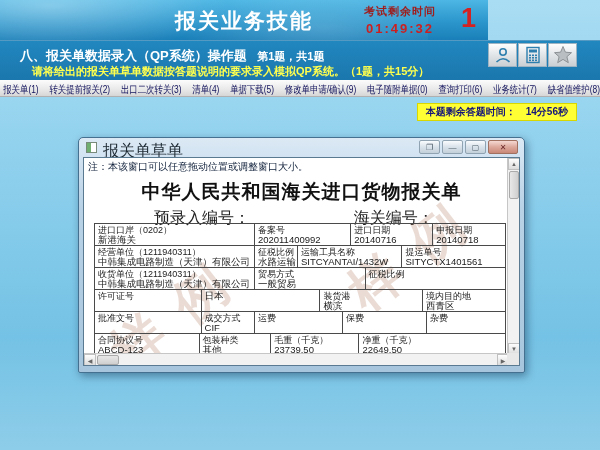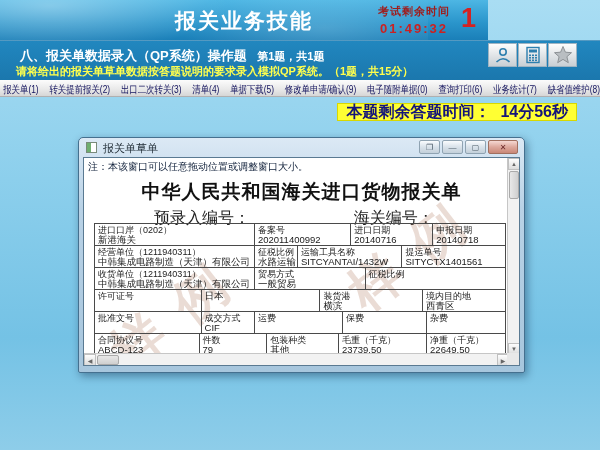--- a/index.html
+++ b/index.html
@@ -10,62 +10,62 @@
 
   
   .banner { position:absolute; left:0; top:0; width:488px; height:40px;
     background:linear-gradient(180deg,#4db6e4 0%,#2b96cc 55%,#1a7fb8 100%); overflow:hidden; }
   .banner::before { content:""; position:absolute; left:-40px; top:-30px; width:300px; height:90px;
     background:radial-gradient(ellipse at 30% 40%, rgba(255,255,255,0.35), rgba(255,255,255,0) 60%); }
   .banner::after { content:""; position:absolute; right:60px; top:-20px; width:260px; height:80px;
     background:radial-gradient(ellipse at 60% 60%, rgba(255,255,255,0.18), rgba(255,255,255,0) 65%); }
   .banner-title { position:absolute; left:0; top:7px; width:100%; text-align:center;
     font-size:21px; font-weight:bold; color:#ffffff; letter-spacing:2px; z-index:2; }
-  .timer-box { position:absolute; right:38px; top:4px; text-align:center; z-index:2; }
+  .timer-box { position:absolute; right:52px; top:4px; text-align:center; z-index:2; }
   .timer-label { font-size:11px; font-weight:bold; color:#9e1d1d; letter-spacing:1px; }
   .timer-value { font-size:13px; font-weight:bold; color:#cc2020; letter-spacing:2px; margin-top:2px; }
   .page-number { position:absolute; right:12px; top:3px; font-size:27px; font-weight:bold; color:#d42222; z-index:2; }
 
   
   .taskbar { position:absolute; left:0; top:40px; width:600px; height:40px;
     background:linear-gradient(180deg,#2187bf 0%,#1b77ad 100%);
     border-top:1px solid rgba(255,255,255,0.25); }
   .q-line1 { position:absolute; left:20px; top:5px; white-space:nowrap; }
   .q-title { font-size:13px; font-weight:bold; color:#ffffff; }
   .q-progress { font-size:11px; font-weight:bold; color:#ffffff; margin-left:6px; }
-  .q-line2 { position:absolute; left:16px; top:23px; font-size:11px; font-weight:bold; color:#ffff4d; white-space:nowrap; }
+  .q-line2 { position:absolute; left:32px; top:23px; font-size:11px; font-weight:bold; color:#ffff4d; white-space:nowrap; }
   .icon-group { position:absolute; right:23px; top:2px; display:flex; }
   .icon-btn { width:29px; height:24px; margin-left:1px; display:flex; align-items:center; justify-content:center;
     background:linear-gradient(180deg,#fdfdfd 0%,#dfe3e6 55%,#c9cfd4 100%);
     border:1px solid #9fb4c2; cursor:pointer; }
 
   
   .menubar { position:absolute; left:0; top:80px; width:600px; height:17px;
     background:linear-gradient(180deg,#fcfcfc 0%,#e8e8e8 60%,#d6d6d6 100%);
     border-bottom:1px solid #b0b0b0; overflow:hidden; }
   .menu-inner { white-space:nowrap; transform:scaleX(0.8); transform-origin:left center;
     width:125%; padding-left:4px; line-height:16px; }
   .menu-item { display:inline-block; font-size:10.5px; color:#14145e; margin-right:9px; cursor:pointer; }
 
   
   .timer-badge { position:absolute; right:23px; top:103px; height:18px; line-height:16px;
     background:#ffff33; border:1px solid #d8d800; padding:0 8px;
-    font-size:16px; font-weight:bold; color:#14147a; white-space:nowrap; }
+    font-size:10px; font-weight:bold; color:#14147a; white-space:nowrap; }
   .timer-badge .val { margin-left:10px; }
 
   
   .win { position:absolute; left:78px; top:137px; width:447px; height:236px;
     background:linear-gradient(180deg,#dce9f5 0%,#b9d2e6 30%,#a7c6dd 100%);
     border:1px solid #45708f; border-radius:5px 5px 2px 2px;
     box-shadow:2px 3px 8px rgba(0,20,50,0.4); padding:0 4px 4px 4px; }
   .win-titlebar { position:relative; height:19px; cursor:move; }
   .win-icon { position:absolute; left:3px; top:4px; width:11px; height:11px;
     background:linear-gradient(90deg,#6fae6f 0%,#6fae6f 45%,#ffffff 45%);
     border:1px solid #7a8a7a; }
-  .win-title { position:absolute; left:20px; top:3px; font-size:11px; color:#1e2a33; }
+  .win-title { position:absolute; left:20px; top:3px; font-size:16px; color:#1e2a33; }
   .win-controls { position:absolute; right:2px; top:2px; display:flex; }
   .cap-btn { width:21px; height:14px; margin-left:2px; display:flex; align-items:center; justify-content:center;
     font-size:8px; color:#4a5a66; cursor:pointer;
     background:linear-gradient(180deg,#fafcfe 0%,#d9e2ea 50%,#c3d0da 100%);
     border:1px solid #8fa3b2; border-radius:2px; }
   .cap-btn.close { width:30px; color:#6a2a2a;
     background:linear-gradient(180deg,#f5d8d2 0%,#dda89c 50%,#c98878 100%);
     border:1px solid #a07060; }
 
   .win-content { position:relative; width:437px; height:209px; background:#ffffff;
@@ -303,24 +303,20 @@
             <div class="t-label">杂费</div>
             <div class="t-value"></div>
           </div>
         </div>
 
         <div class="t-row">
           <div class="t-cell" style="width:25.5%">
             <div class="t-label">合同协议号</div>
             <div class="t-value">ABCD-123</div>
           </div>
-          <div class="t-cell" style="width:16.5%">
-            <div class="t-label">件数</div>
-            <div class="t-value">79</div>
-          </div>
           <div class="t-cell" style="width:17.5%">
             <div class="t-label">包装种类</div>
             <div class="t-value">其他</div>
           </div>
           <div class="t-cell" style="width:21.5%">
             <div class="t-label">毛重（千克）</div>
             <div class="t-value">23739.50</div>
           </div>
           <div class="t-cell" style="width:19%">
             <div class="t-label">净重（千克）</div>

